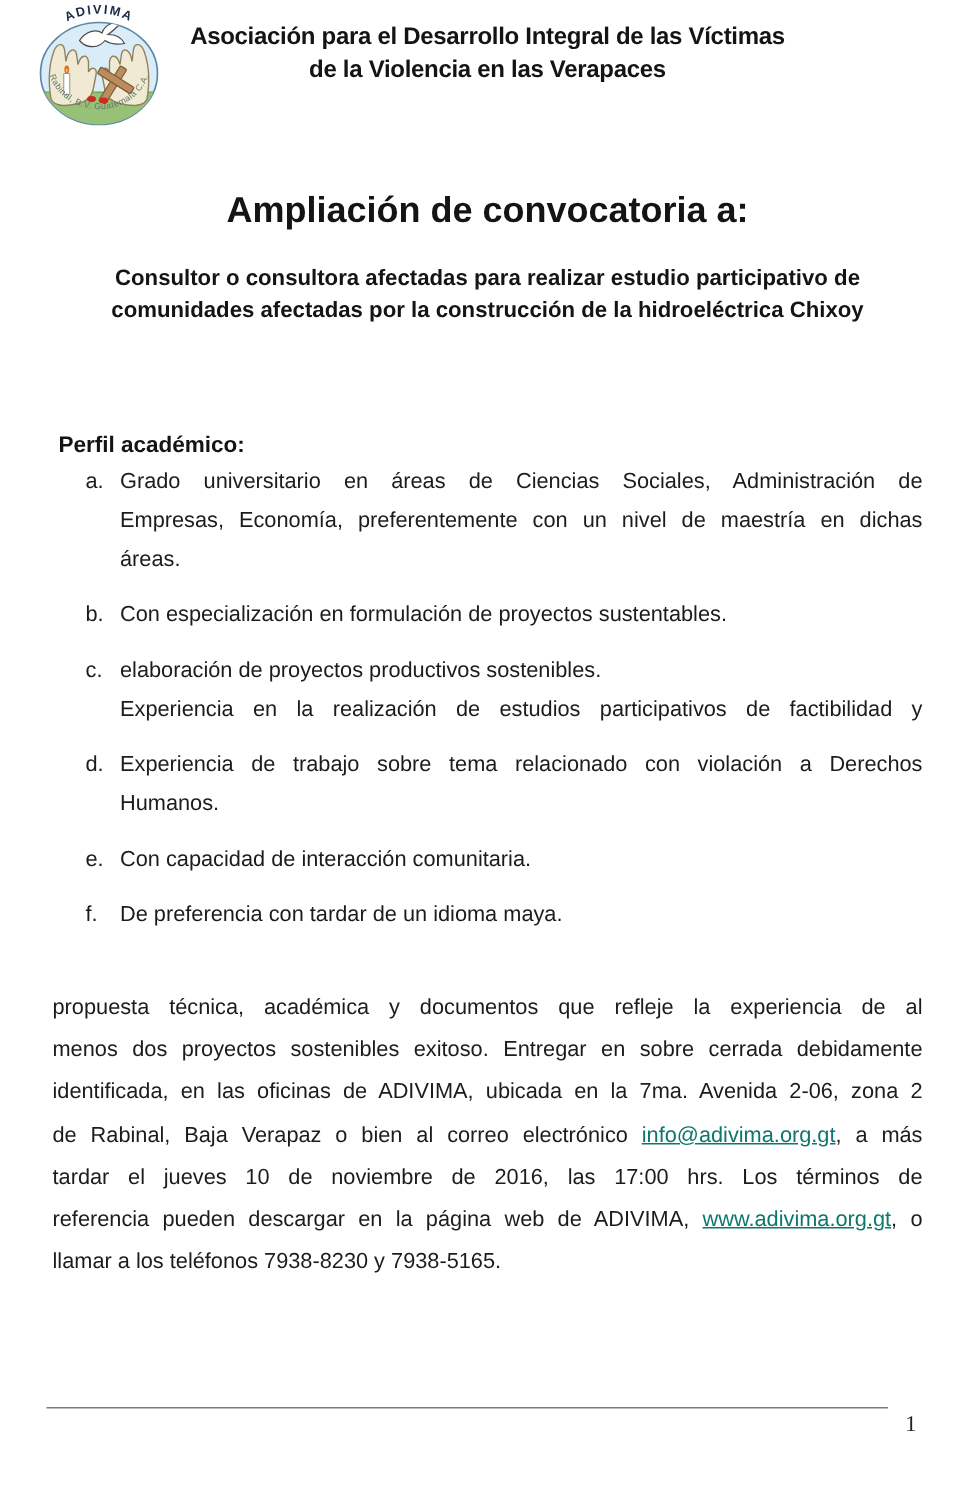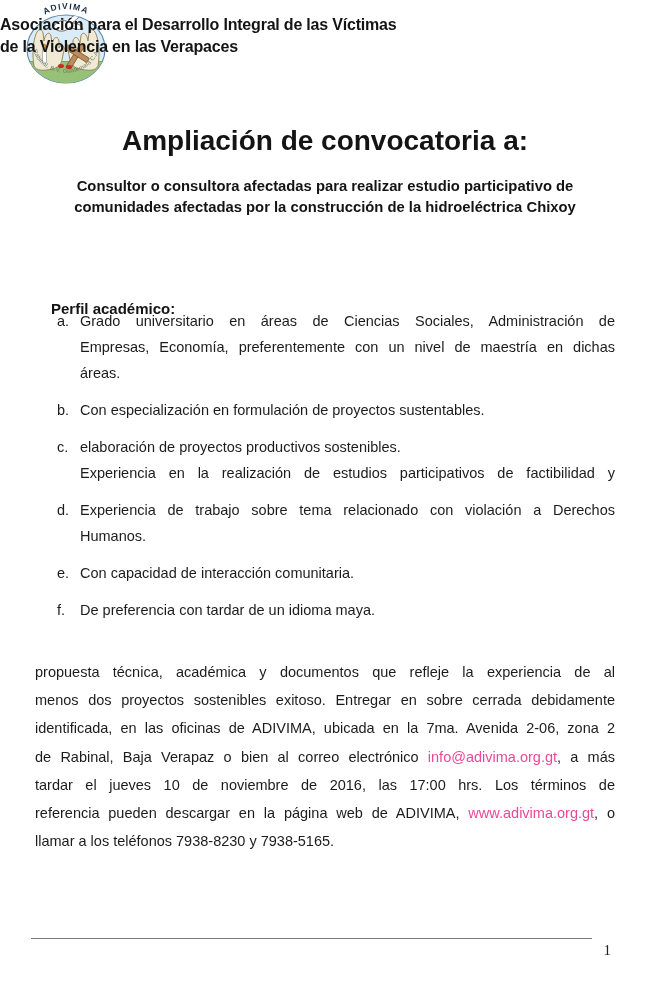--- a/index.html
+++ b/index.html
@@ -2,43 +2,43 @@
 <html><head>
 <meta charset="utf-8">
 <style>
   html,body{margin:0;padding:0;background:#ffffff;}
   .page{
     position:relative;width:650px;height:1008px;background:#ffffff;
     font-family:"Liberation Sans",sans-serif;color:#1c1c1c;overflow:hidden;
   }
   .logo{position:absolute;left:20px;top:2px;width:92px;height:88px;}
   .org-name{
-    position:absolute;left:0;top:14px;width:100%;text-align:left;
+    position:absolute;left:0;top:14px;width:100%;text-align:center;
     font-weight:bold;font-size:16px;line-height:22px;color:#141414;letter-spacing:-0.2px;
   }
   .doc-title{
     position:absolute;left:0;top:128px;width:100%;margin:0;text-align:center;
-    font-size:28px;font-weight:bold;line-height:26px;color:#141414;
+    font-size:24px;font-weight:bold;line-height:26px;color:#141414;
   }
   .subtitle{
     position:absolute;left:45px;top:176px;width:560px;text-align:center;
     font-weight:bold;font-size:14.8px;line-height:20.5px;color:#141414;
   }
   .section-heading{
-    position:absolute;left:35px;top:283px;margin:16px;
+    position:absolute;left:35px;top:283px;margin:4px;
     font-size:15px;font-weight:bold;line-height:20px;color:#141414;
   }
   .req-list{position:absolute;left:57px;top:308px;width:558px;margin:0;padding:0;list-style:none;font-size:14.5px;}
   .req-list li{position:relative;padding-left:23px;margin:0 0 11px 0;}
   .req-list .marker{position:absolute;left:0;top:0;line-height:26px;}
   .jline{text-align:justify;text-align-last:justify;line-height:26px;}
   .jline.last{text-align:last left;text-align-last:left;}
   .closing{position:absolute;left:35px;top:658px;width:580px;font-size:14.5px;}
   .closing .jline{line-height:28.2px;}
-  .link{color:#ec4899;cursor:pointer;}
+  .link{color:#0f766e;text-decoration:underline;cursor:pointer;}
   .footer-line{position:absolute;left:31px;top:938px;width:561px;height:0;border-top:1px solid #7a7a7a;}
   .page-number{
     position:absolute;top:942px;right:39px;
     font-family:"Liberation Serif",serif;font-size:15px;color:#222222;
   }
 </style>
 </head>
 <body>
 
 <div class="page">

